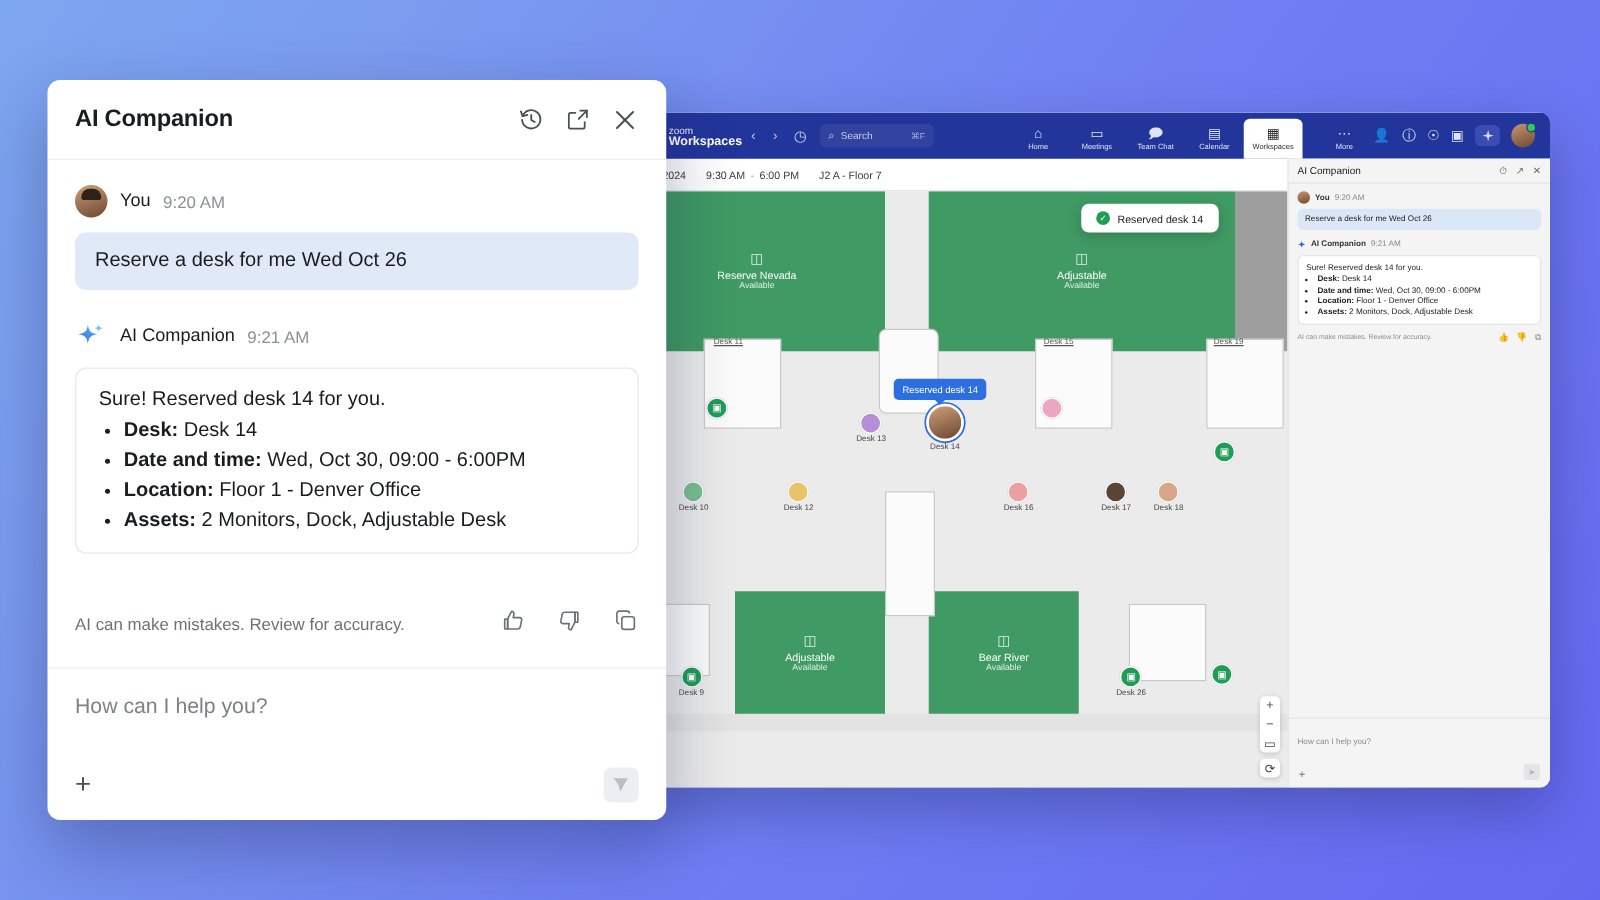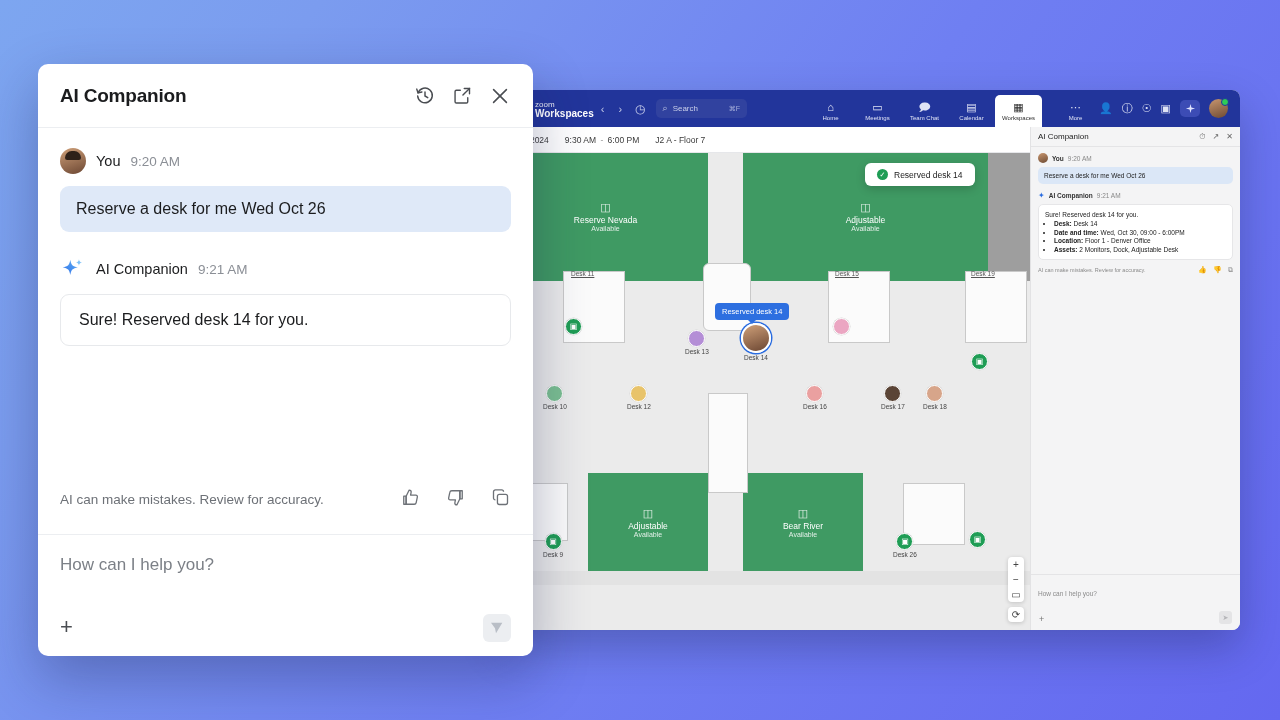--- a/index.html
+++ b/index.html
@@ -462,20 +462,26 @@
           <path d="M9.5 3.5 C10.3 8.4 11.6 9.7 16.5 10.5 C11.6 11.3 10.3 12.6 9.5 17.5 C8.7 12.6 7.4 11.3 2.5 10.5 C7.4 9.7 8.7 8.4 9.5 3.5 Z" fill="url(#sg)"></path>
           <path d="M17.5 3 C17.9 5.1 18.4 5.6 20.5 6 C18.4 6.4 17.9 6.9 17.5 9 C17.1 6.9 16.6 6.4 14.5 6 C16.6 5.6 17.1 5.1 17.5 3 Z" fill="#7cc0f8"></path>
         </svg>
       </span>
       <span class="msg-name">AI Companion</span>
       <span class="msg-time">9:21 AM</span>
     </div>
 
     <div class="ai-card">
       <div class="lead">Sure! Reserved desk 14 for you.</div>
+      <ul>
+        <li><b>Desk:</b> <span>Desk 14</span></li>
+        <li><b>Date and time:</b> <span>Wed, Oct 30, 09:00 - 6:00PM</span></li>
+        <li><b>Location:</b> <span>Floor 1 - Denver Office</span></li>
+        <li><b>Assets:</b> <span>2 Monitors, Dock, Adjustable Desk</span></li>
+      </ul>
     </div>
   </div>
 
   <div class="c-disc">
     <span class="dtext">AI can make mistakes. Review for accuracy.</span>
     <span class="dic">
       <span>
         <svg width="21" height="21" viewBox="0 0 24 24" fill="none" stroke="#6d7177" stroke-width="1.5" stroke-linejoin="round">
           <path d="M7 10.5 L10.5 3.5 C12.2 3.5 13 4.6 12.7 6.2 L12.1 9.3 H18 C19.3 9.3 20.1 10.3 19.8 11.6 L18.5 17.8 C18.3 19 17.4 19.7 16.2 19.7 H7 Z"></path>
           <path d="M7 10.5 H4.3 V19.7 H7 Z"></path>

